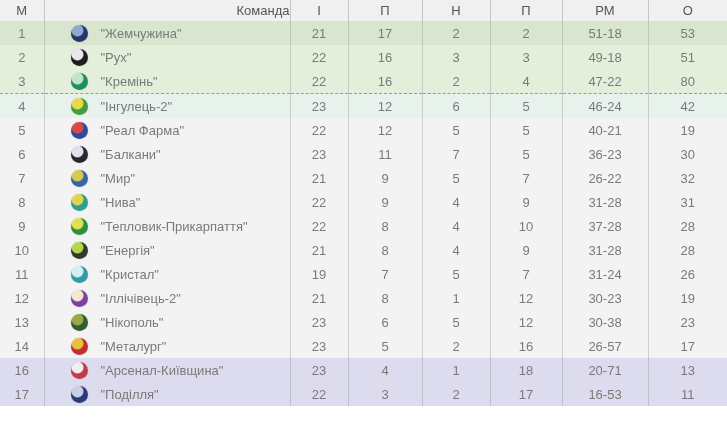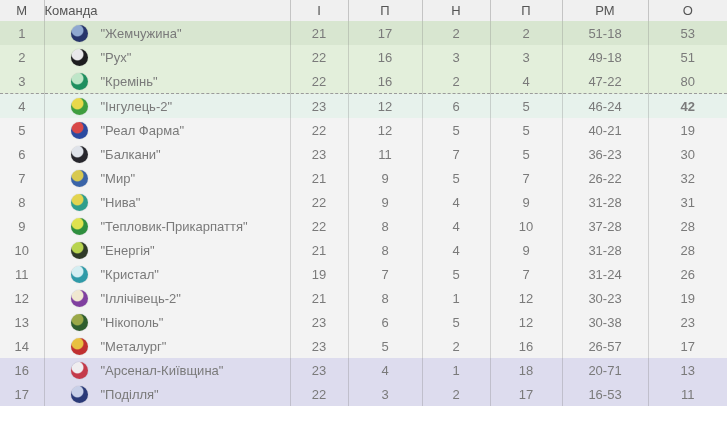--- a/index.html
+++ b/index.html
@@ -24,21 +24,21 @@
     background: #f0f0f0;
     color: #555555;
     font-weight: normal;
     height: 21px;
     padding: 0;
     text-align: center;
     vertical-align: middle;
     border-left: 1px solid #c4c4c4;
   }
   table.standings th:first-child { border-left: none; }
-  table.standings th.h-team { text-align: left; }
+  table.standings th.h-team { text-align: right; }
   table.standings td {
     height: 24px;
     padding: 0;
     text-align: center;
     vertical-align: middle;
     color: #7a7a7a;
     border-left: 1px solid rgba(120,120,120,0.28);
   }
   table.standings td:first-child { border-left: none; }
   td.c-team {
@@ -61,21 +61,21 @@
   }
   .tname { white-space: nowrap; overflow: hidden; }
   
   tr.zone-leader  td { background: #d8e6d0; }
   tr.zone-promo   td { background: #e3efdb; }
   tr.zone-playoff td { background: #e7f2ec; border-top: 1px dashed #9b9b9b; }
   tr.zone-mid     td { background: #f3f3f3; }
   tr.zone-releg   td { background: #dddcee; }
   
   td.pts-green  { color: #55a155; }
-  td.pts-orange { color: #e8953f; font-weight: bold; }
+  td.pts-orange { color: #e8953f; }
   td.pts-red    { color: #e04f5c; }
 </style>
 </head>
 <body>
 
 <div class="widget">
   <table class="standings">
     <colgroup>
       <col style="width:44px">
         <col style="width:246px">

